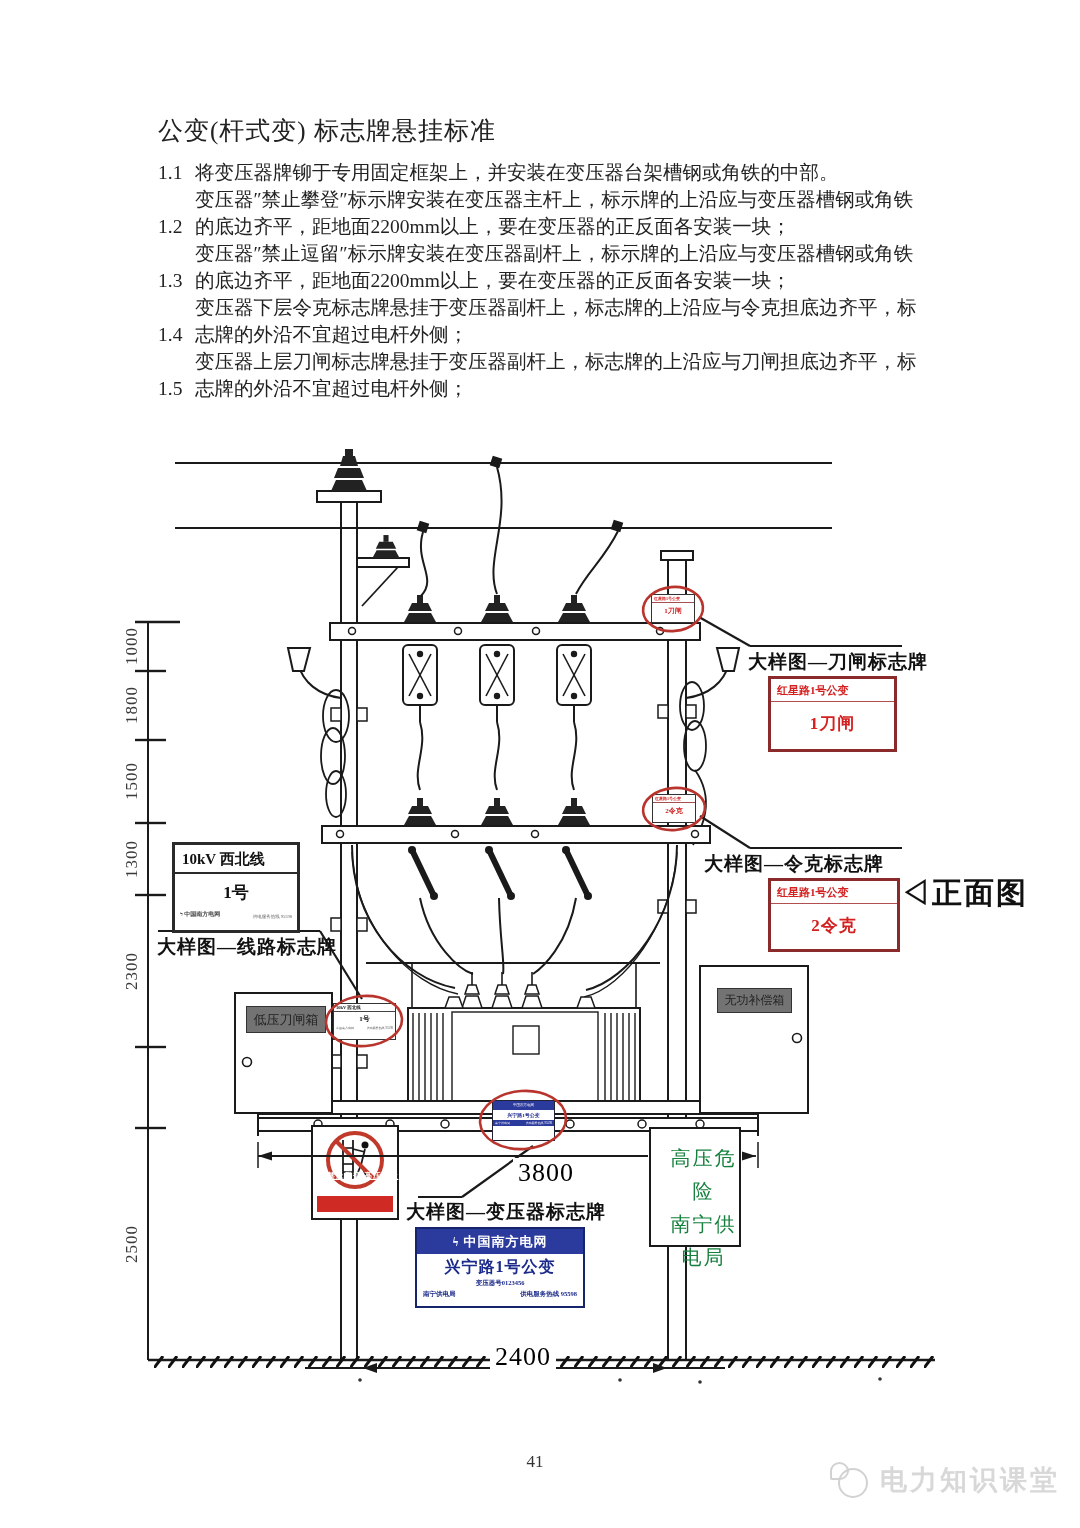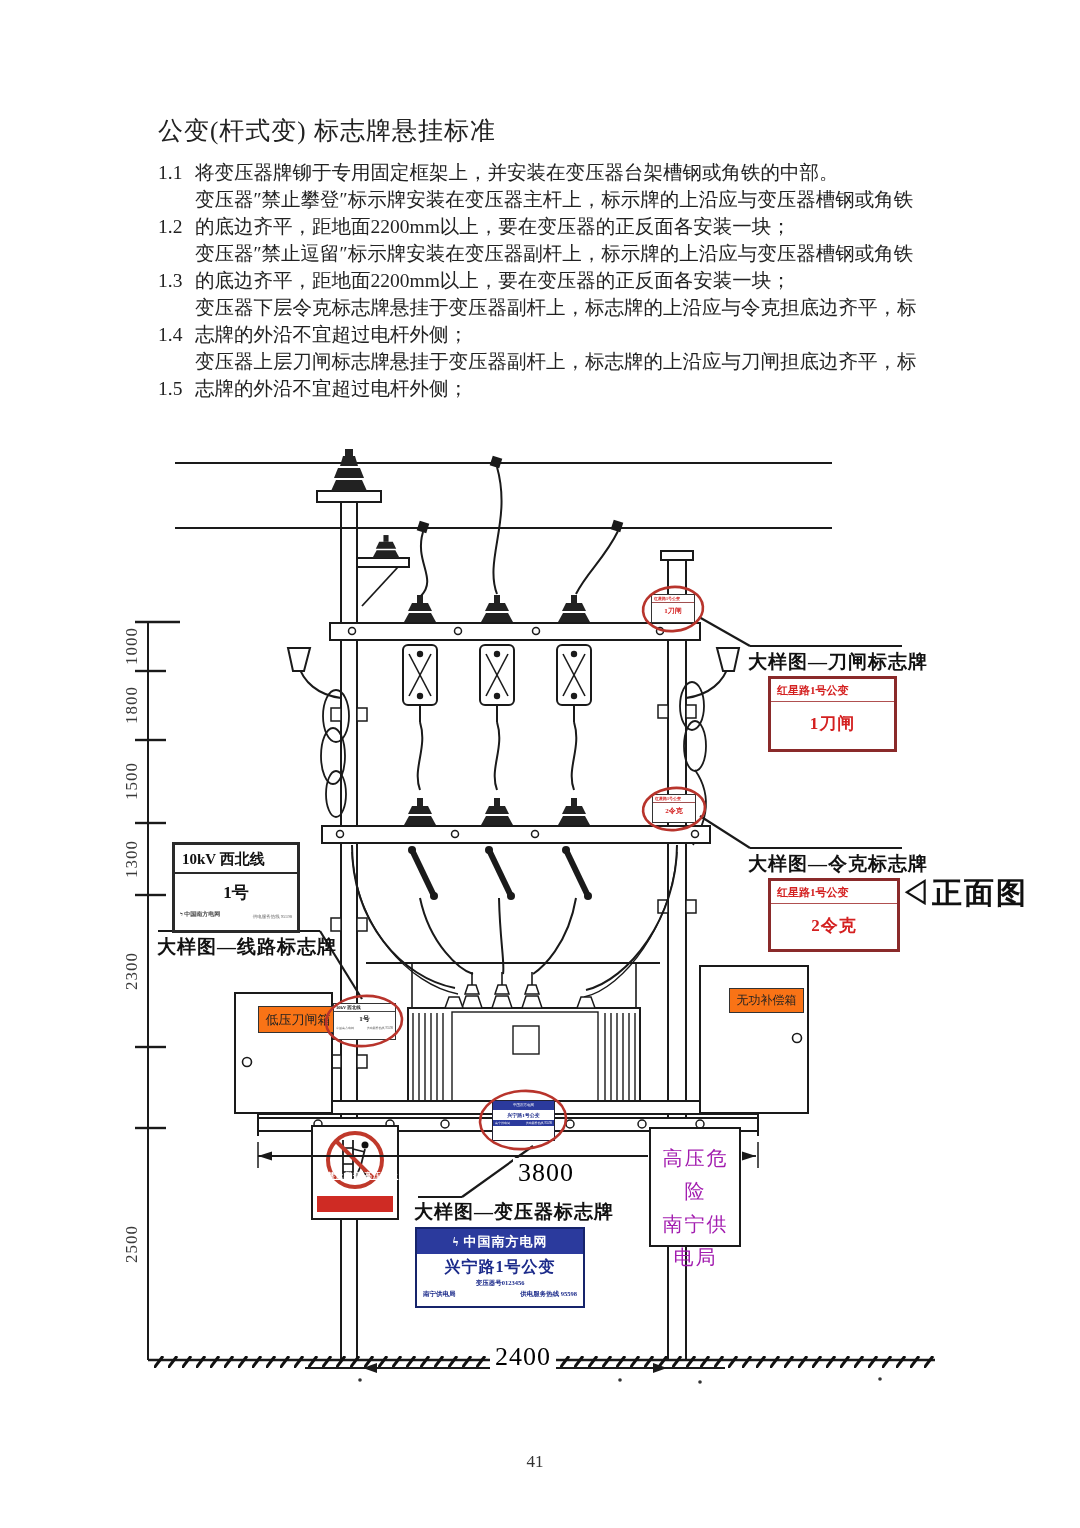--- a/index.html
+++ b/index.html
@@ -50,23 +50,23 @@
   #mini-line .m1{color:#111;border-bottom:1px solid #444;font-size:4.5px;}
   #mini-line .m2{color:#111;font-size:7px;margin-top:2px;}
   #mini-line .m3{font-size:3px;color:#555;padding:0 2px;display:flex;justify-content:space-between;margin-top:2px;}
   #mini-tx{border:1px solid #223;}
   #mini-tx .h{height:9px;background:#2b3a9d;color:#fff;font-size:3.5px;text-align:center;line-height:9px;}
   #mini-tx .n{font-size:5px;font-weight:bold;color:#1b2a8a;text-align:center;margin-top:2px;}
   #mini-tx .b{margin-top:2px;background:#2b3a9d;color:#fff;font-size:3px;display:flex;
               justify-content:space-between;padding:1px 2px;}
   
   .eq-label{border:1.5px solid #333;display:flex;align-items:center;justify-content:center;
-            color:#222;background:#f97316;margin-left:12px;}
-  
-  #warn-text{text-align:center;font-size:20px;line-height:33px;color:#a21caf;letter-spacing:2px;}
+            color:#222;background:#737373;}
+  
+  #warn-text{text-align:center;font-size:20px;line-height:33px;color:#15803d;letter-spacing:2px;margin-left:8px;}
   
   #strip-text{color:#fff;font-size:7.5px;font-weight:bold;text-align:center;line-height:16px;
               letter-spacing:1px;white-space:nowrap;}
   
   .dim-num{font-size:26px;color:#000000;background:#fff;padding:0 5px;letter-spacing:1px;}
   
   #caption{width:470px;text-align:center;font-size:42px;font-weight:bold;color:#111;letter-spacing:2px;}
   #page-num{width:60px;text-align:center;font-size:17px;color:#333;}
   
   #watermark{display:flex;align-items:center;gap:8px;font-family:"Liberation Sans",sans-serif;}
@@ -344,23 +344,23 @@
   </div>
 
   <div class="ov dimL" style="left:101px;top:637px;">1000</div>
   <div class="ov dimL" style="left:101px;top:696px;">1800</div>
   <div class="ov dimL" style="left:101px;top:772px;">1500</div>
   <div class="ov dimL" style="left:101px;top:850px;">1300</div>
   <div class="ov dimL" style="left:101px;top:962px;">2300</div>
   <div class="ov dimL" style="left:101px;top:1235px;">2500</div>
 
   <div class="ov callout" style="left:748px;top:649px;">大样图—刀闸标志牌</div>
-  <div class="ov callout" style="left:748px;top:851px;">大样图—令克标志牌</div>
+  <div class="ov callout" style="left:704px;top:851px;">大样图—令克标志牌</div>
   <div class="ov callout" style="left:157px;top:934px;">大样图—线路标志牌</div>
-  <div class="ov callout" style="left:406px;top:1199px;margin-left:8px;">大样图—变压器标志牌</div>
+  <div class="ov callout" style="left:406px;top:1199px;">大样图—变压器标志牌</div>
   <div class="ov" style="left:900px;top:873px;font-size:30px;font-weight:bold;color:#111;letter-spacing:2px;">◁正面图</div>
 
   <div class="ov red-detail" style="left:768px;top:676px;width:129px;height:76px;">
     <div class="r1">红星路1号公变</div>
     <div class="r2">1刀闸</div>
   </div>
   <div class="ov red-detail" style="left:768px;top:878px;width:132px;height:74px;">
     <div class="r1">红星路1号公变</div>
     <div class="r2">2令克</div>
   </div>
@@ -419,20 +419,27 @@
     <div class="b">
       <span>南宁供电局</span>
       <span>供电服务热线 95598</span>
     </div>
   </div>
 
   <div class="ov dim-num" style="left:513px;top:1158px;">3800</div>
   <div class="ov dim-num" style="left:490px;top:1342px;">2400</div>
 
   <div class="ov" id="page-num" style="left:505px;top:1452px;">41</div>
+  <div class="ov" id="watermark" style="left:830px;top:1462px;">
+    <span id="wm-logo">
+        <span class="c1"></span>
+        <span class="c2"></span>
+      </span>
+    <span id="wm-text">电力知识课堂</span>
+  </div>
 
   <svg class="ov" style="left:0;top:0;pointer-events:none;" width="1080" height="1528" viewBox="0 0 1080 1528" fill="none">
     <ellipse cx="673" cy="609" rx="30" ry="22" stroke="#b8342c" stroke-width="2.6" transform="rotate(-5 673 609)"></ellipse>
     <ellipse cx="674" cy="809" rx="31" ry="21" stroke="#b8342c" stroke-width="2.6" transform="rotate(-5 674 809)"></ellipse>
     <ellipse cx="364" cy="1021" rx="38" ry="25" stroke="#b8342c" stroke-width="2.6" transform="rotate(-4 364 1021)"></ellipse>
     <ellipse cx="523" cy="1120" rx="43" ry="29" stroke="#b8342c" stroke-width="2.6" transform="rotate(-4 523 1120)"></ellipse>
   </svg>
 
 </div>
 

